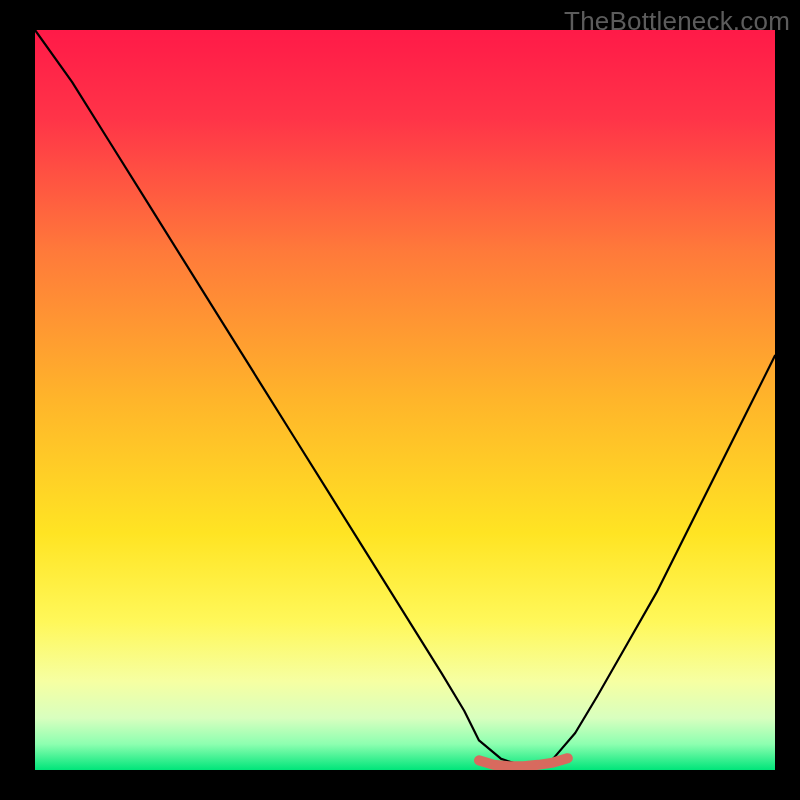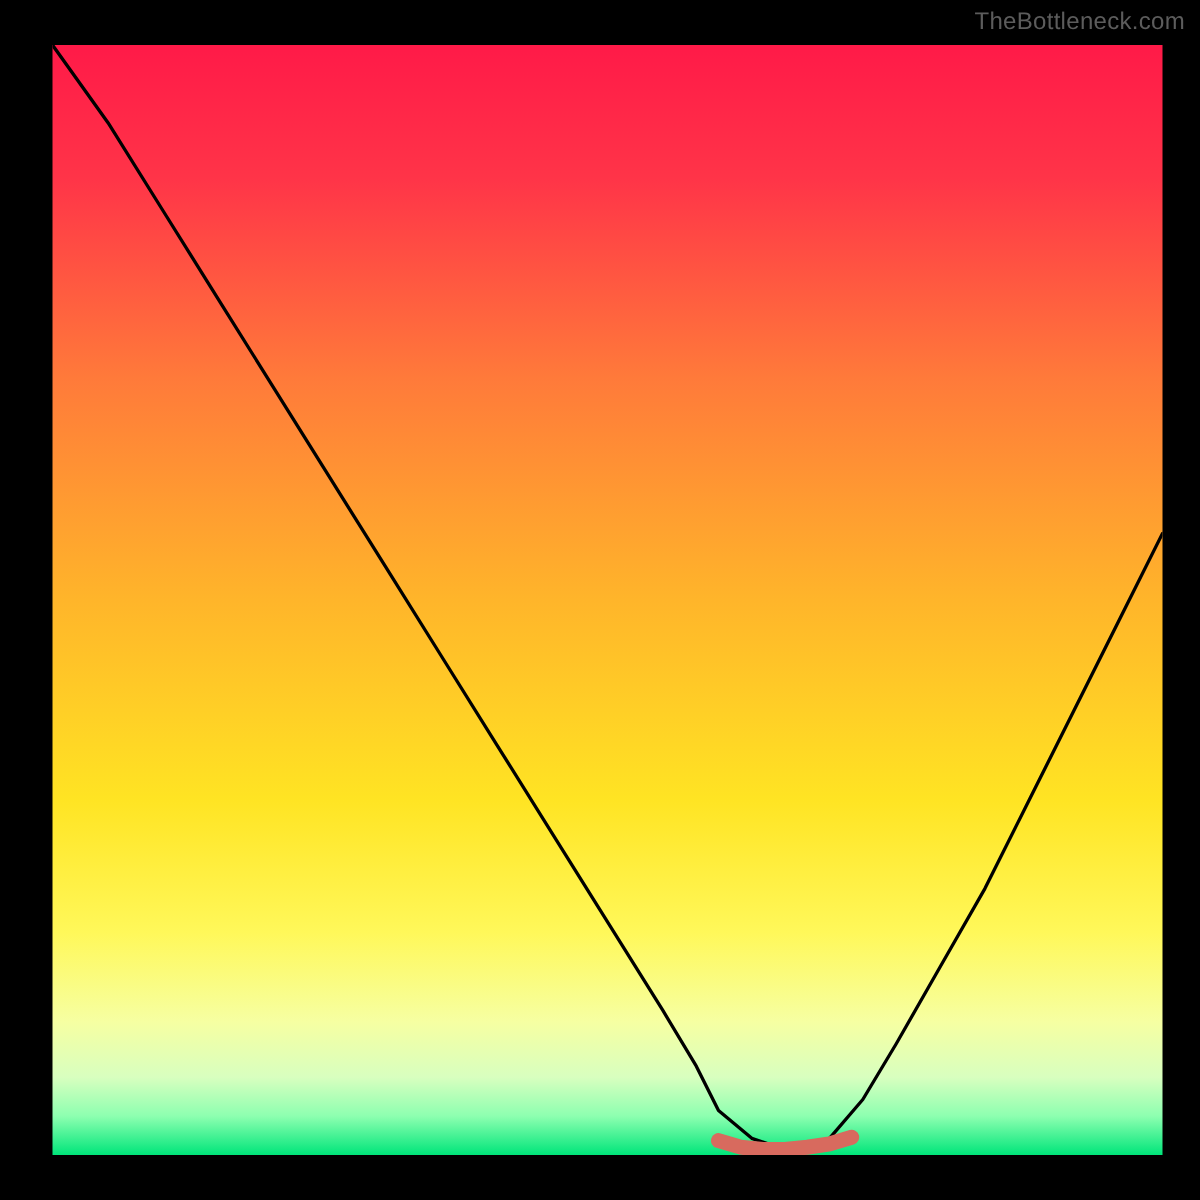--- a/index.html
+++ b/index.html
@@ -15,21 +15,21 @@
     position: relative;
     width: 800px;
     height: 800px;
     background: #000;
   }
   .watermark {
     position: absolute;
     top: 6px;
     right: 10px;
     color: #5c5c5c;
-    font-size: 16px;
+    font-size: 26px;
     font-weight: 500;
     z-index: 10;
     letter-spacing: 0.2px;
   }
   svg {
     position: absolute;
     top: 0;
     left: 0;
   }
 </style>

